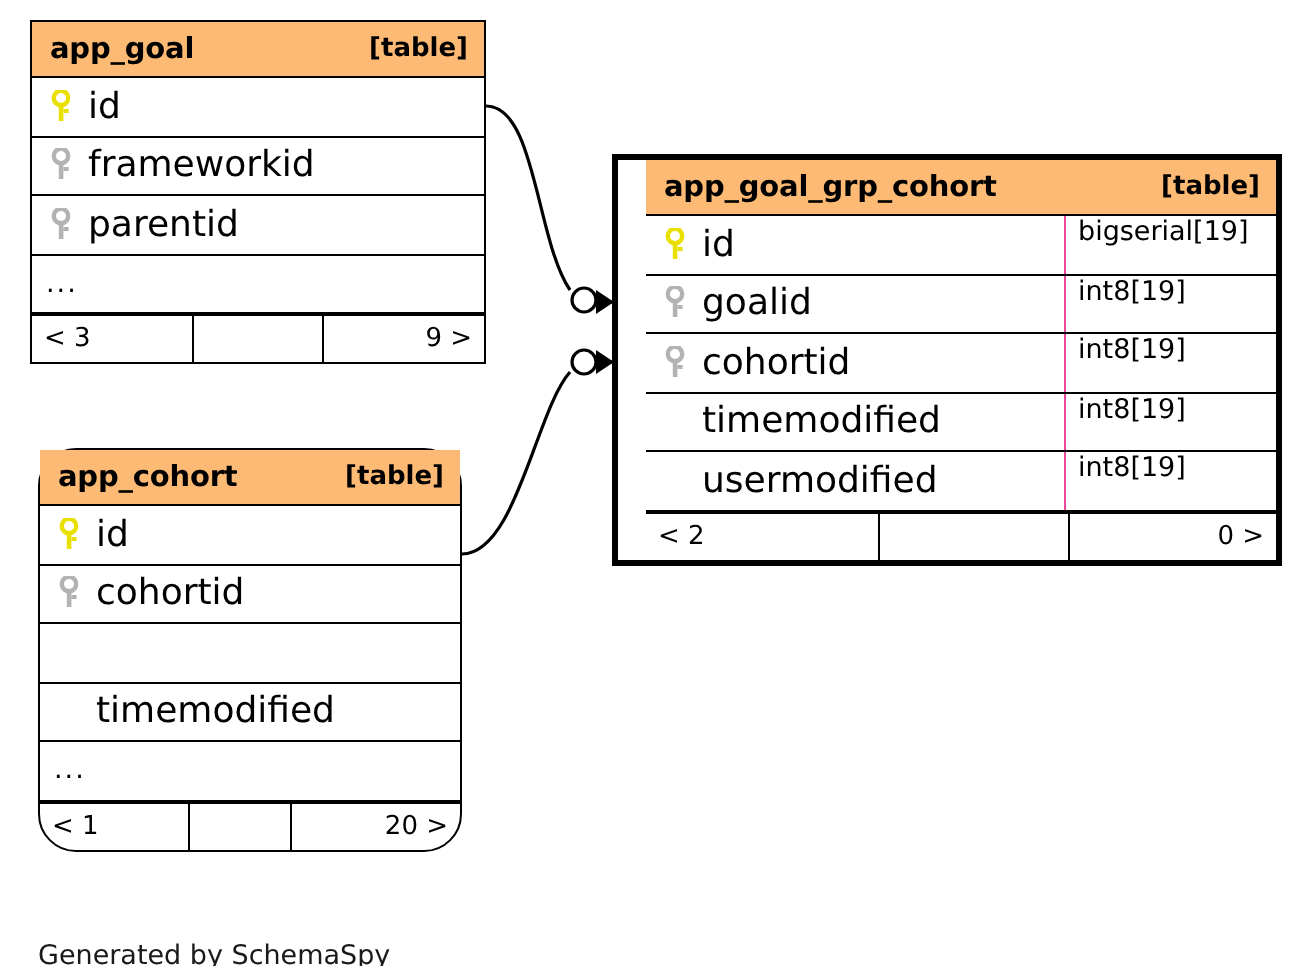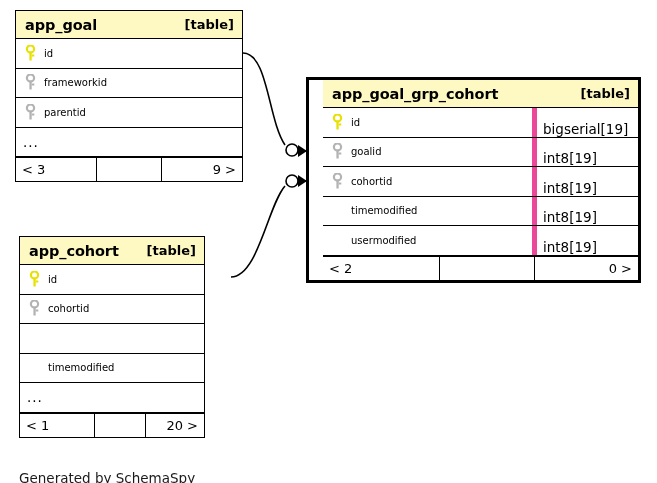--- a/index.html
+++ b/index.html
@@ -39,21 +39,21 @@
     background: #ffffff;
     border: 1px solid #000000;
     z-index: 2;
   }
   .table-box.focus {
     border-width: 3px;
   }
 
   .tbl-header {
     box-sizing: border-box;
-    background: #fef9c3;
+    background: #fdba74;
     border-bottom: 1px solid #000000;
     height: 28px;
     display: flex;
     align-items: center;
     justify-content: space-between;
     padding: 0 8px 0 9px;
   }
   .tbl-title {
     font-weight: bold;
     font-size: 14.5px;
@@ -81,27 +81,27 @@
     flex: 1 1 auto;
     display: flex;
     align-items: center;
     padding-left: 9px;
     min-width: 0;
     overflow: hidden;
   }
   .cell-type {
     flex: 0 0 auto;
     display: flex;
-    align-items: flex-end;
+    align-items: flex-start;
     padding-left: 6px;
-    border-left: 5px solid #ec4899;
+    border-left: 1px solid #ec4899;
     box-sizing: border-box;
   }
   .col-label {
-    font-size: 10px;
+    font-size: 18px;
     color: #000000;
     white-space: nowrap;
   }
   .type-label {
     font-size: 13.5px;
     color: #000000;
     white-space: nowrap;
   }
 
   .keyslot {
@@ -306,21 +306,21 @@
       </span>
     </div>
 
     <div class="tbl-footer">
       <span class="foot-cell foot-left" style="width:116px;">&lt; 2</span>
       <span class="foot-cell foot-mid" style="width:96px;"></span>
       <span class="foot-cell foot-right" style="flex:1 1 auto;">0 &gt;</span>
     </div>
   </div>
 
-  <div class="table-box" style="left:19px; top:236px; width:186px;">
+  <div class="table-box" style="left:19px; top:224px; width:212px;border-radius:19px;">
 
     <div class="tbl-header">
       <span class="tbl-title">app_cohort</span>
       <span class="tbl-tag">[table]</span>
     </div>
 
     <div class="tbl-row">
       <span class="cell-name">
         <span class="keyslot">
           <svg width="11" height="17" viewBox="0 0 11 17" xmlns="http://www.w3.org/2000/svg">

